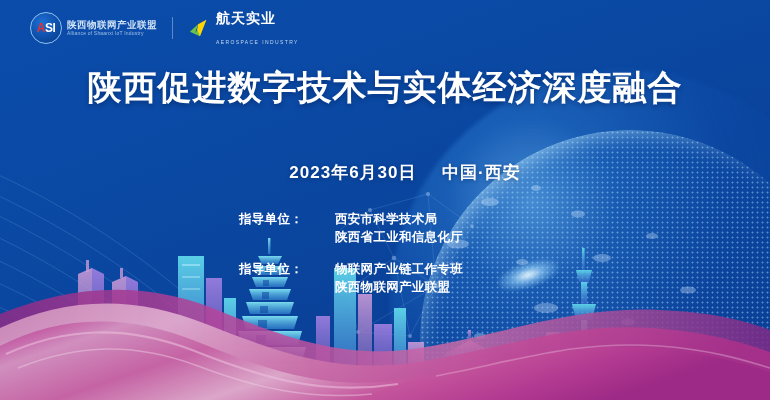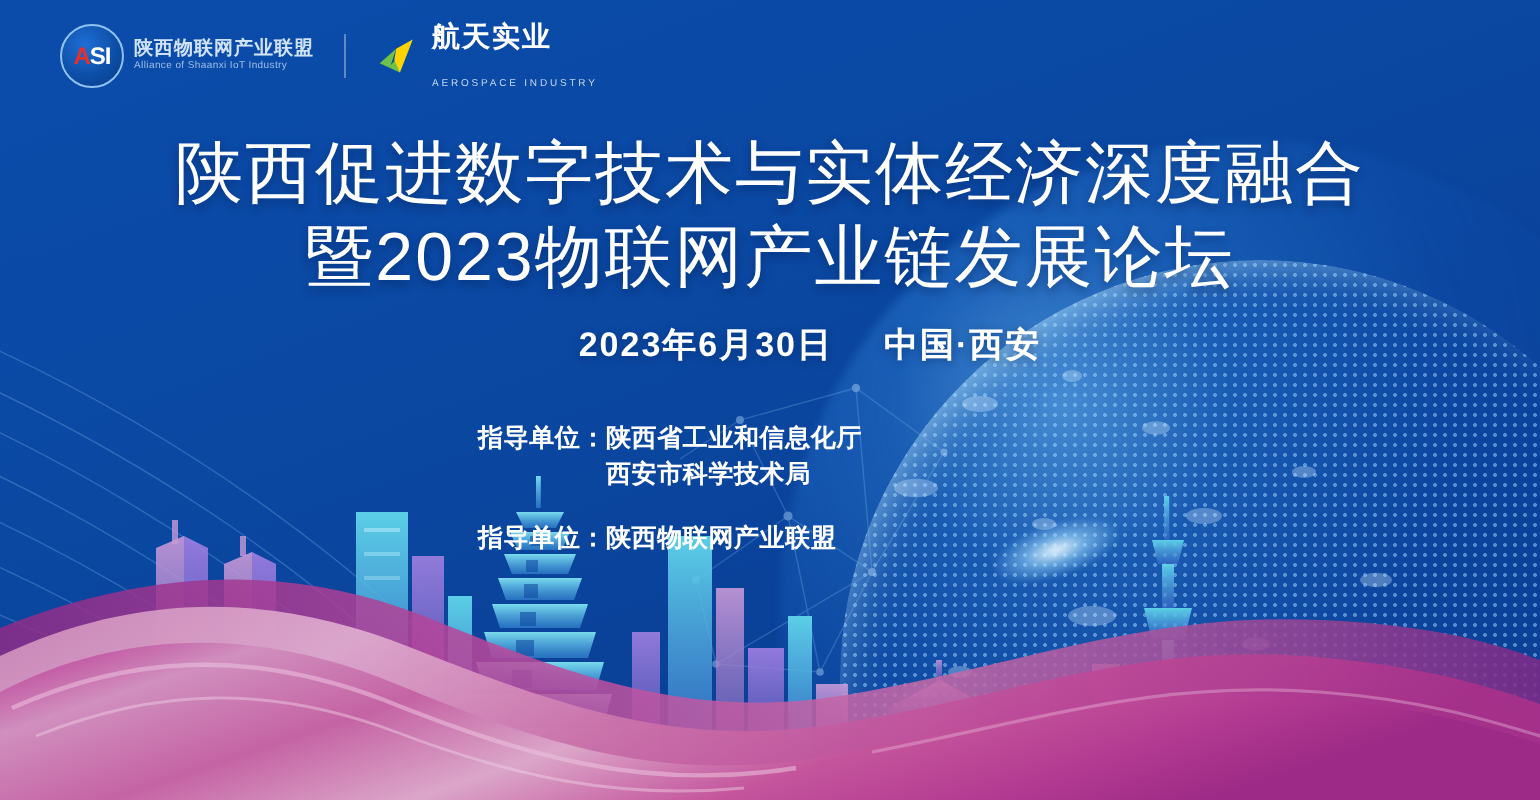--- a/index.html
+++ b/index.html
@@ -121,21 +121,21 @@
   }
 
   
   .title-block {
     position: absolute;
     left: 0; right: 0; top: 66px;
     text-align: center;
   }
   .title-line {
     color: #ffffff;
-    font-weight: normal;
+    font-weight: bold;
     font-size: 34px;
     line-height: 42px;
     letter-spacing: 1px;
     white-space: nowrap;
     text-shadow: 0 2px 5px rgba(2,25,70,0.45);
   }
 
   .event-meta {
     position: absolute;
     left: 0; right: 0; top: 161px;
@@ -156,20 +156,21 @@
     left: 0; right: 0; top: 210px;
     display: flex;
     flex-direction: column;
     align-items: center;
     gap: 14px;
   }
   .org-group {
     display: flex;
     align-items: flex-start;
     width: 292px;
+    gap: 32px;
   }
   .org-label {
     color: #ffffff;
     font-size: 12.5px;
     font-weight: bold;
     line-height: 18px;
     white-space: nowrap;
     flex: none;
     letter-spacing: .3px;
   }
@@ -416,40 +417,40 @@
       </svg>
       <div class="aero-text">
         <div class="aero-cn">航天实业</div>
         <div class="aero-en">AEROSPACE INDUSTRY</div>
       </div>
     </div>
   </div>
 
   <div class="title-block">
     <div class="title-line">陕西促进数字技术与实体经济深度融合</div>
-    <div class="title-line">暨2023物联网产业链发展论坛</div>
   </div>
 
   <div class="event-meta">
     <span>2023年6月30日</span>
     <span class="sep"></span>
     <span>中国·西安</span>
   </div>
 
   <div class="orgs">
 
     <div class="org-group">
       <div class="org-label">指导单位：</div>
       <div class="org-values">
+        <div class="org-value">西安市科学技术局</div>
         <div class="org-value">陕西省工业和信息化厅</div>
-        <div class="org-value">西安市科学技术局</div>
       </div>
     </div>
 
     <div class="org-group">
       <div class="org-label">指导单位：</div>
       <div class="org-values">
+        <div class="org-value">物联网产业链工作专班</div>
         <div class="org-value">陕西物联网产业联盟</div>
       </div>
     </div>
   </div>
 
 </div>
 
 </body></html>

